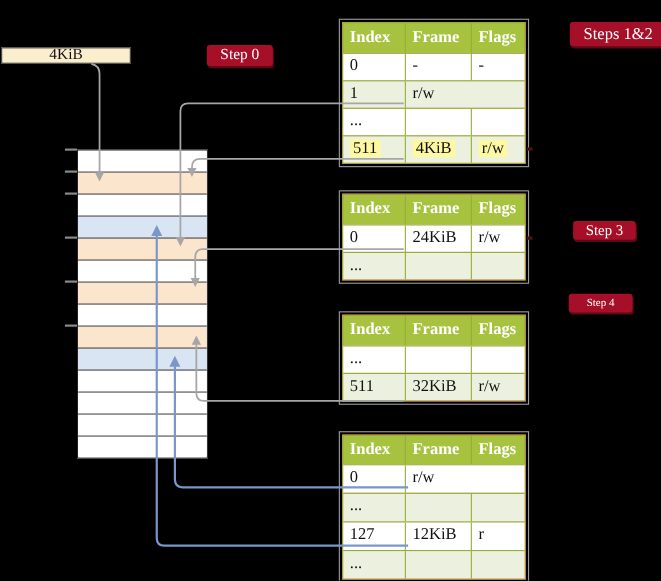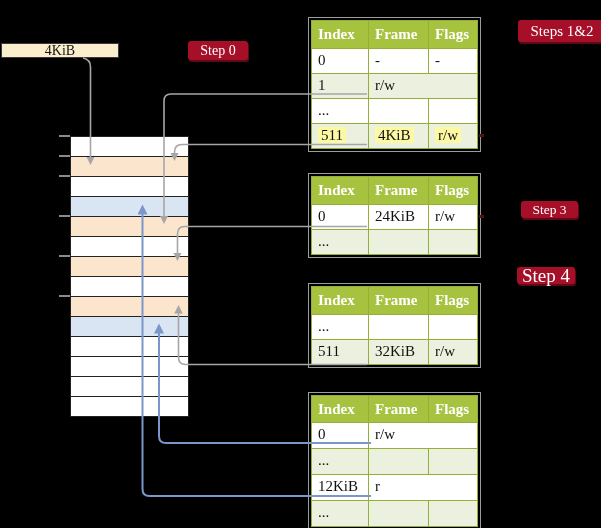--- a/index.html
+++ b/index.html
@@ -17,21 +17,21 @@
   .legend-box{position:absolute; left:1px; top:43px; width:118px; height:15px;
     background:var(--cream); border:1px solid #3a3a3a; color:#111;
     font-size:14px; line-height:13px; text-align:center;}
 
   
   .badge{position:absolute; background:var(--badge-red); color:#fff; text-align:center;
     border-radius:3px; box-shadow:1px 2px 0 0 var(--badge-shadow);}
   .badge-step0{left:188px; top:41px; width:60px; height:19px; font-size:14px; line-height:19px;text-align:center;}
   .badge-steps12{left:518px; top:20px; width:88px; height:22px; font-size:15px; line-height:22px;}
   .badge-step3{left:521px; top:159px; width:57px; height:17px; font-size:13.5px; line-height:17px;margin-top:42px;}
-  .badge-step4{left:517px; top:267px; width:58px; height:17px; font-size:19px; line-height:17px;}
+  .badge-step4{left:517px; top:267px; width:58px; height:17px; font-size:10px; line-height:17px;}
 
   
   .mem-col{position:absolute; left:70px; top:136px; width:119px; height:281px;
     background:#fff; border:1px solid var(--dark-line);}
   .mrow{height:20px; border-bottom:1px solid var(--dark-line); background:#fff;}
   .mrow:last-child{border-bottom:none; height:18px;}
   .mrow[data-color="orange"]{background:var(--orange);}
   .mrow[data-color="blue"]{background:var(--blue-row);}
   .tick{position:absolute; left:59px; width:11px; height:2px; background:var(--tick-gray);}
 
@@ -170,20 +170,21 @@
     <div class="trow" data-shade="false">
       <div class="tcell"><span class="hl-span" data-hl="false">0</span></div>
       <div class="tcell"><span class="hl-span" data-hl="false">r/w</span></div>
     </div>
     <div class="trow" data-shade="true">
       <div class="tcell"><span class="hl-span" data-hl="false">...</span></div>
       <div class="tcell"><span class="hl-span" data-hl="false"></span></div>
       <div class="tcell"><span class="hl-span" data-hl="false"></span></div>
     </div>
     <div class="trow" data-shade="false">
+      <div class="tcell"><span class="hl-span" data-hl="false">127</span></div>
       <div class="tcell"><span class="hl-span" data-hl="false">12KiB</span></div>
       <div class="tcell"><span class="hl-span" data-hl="false">r</span></div>
     </div>
     <div class="trow" data-shade="true">
       <div class="tcell"><span class="hl-span" data-hl="false">...</span></div>
       <div class="tcell"><span class="hl-span" data-hl="false"></span></div>
       <div class="tcell"><span class="hl-span" data-hl="false"></span></div>
     </div>
   </div>
 

